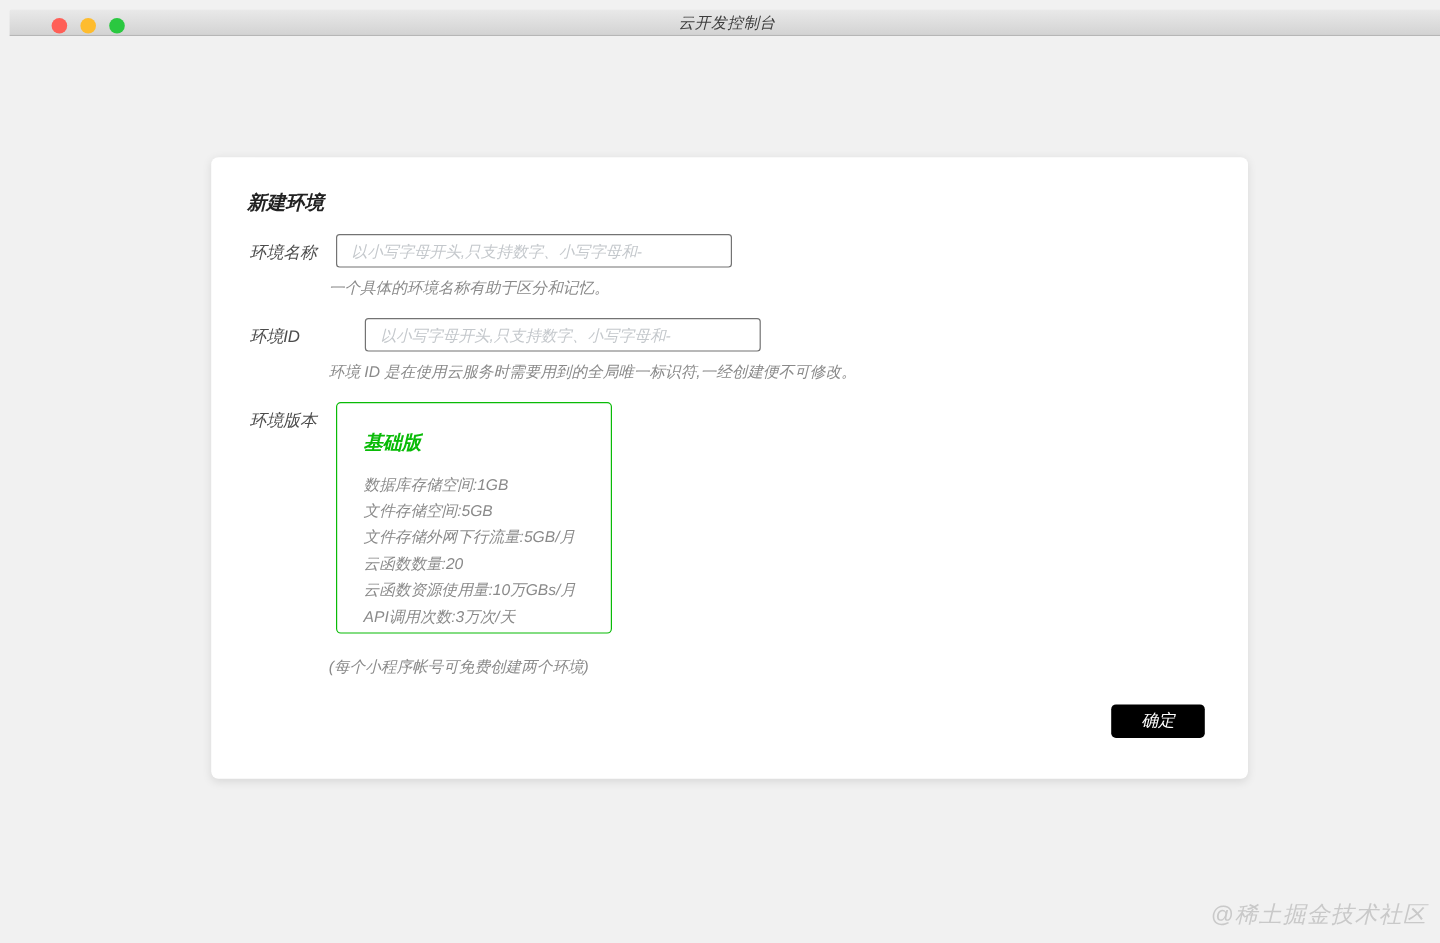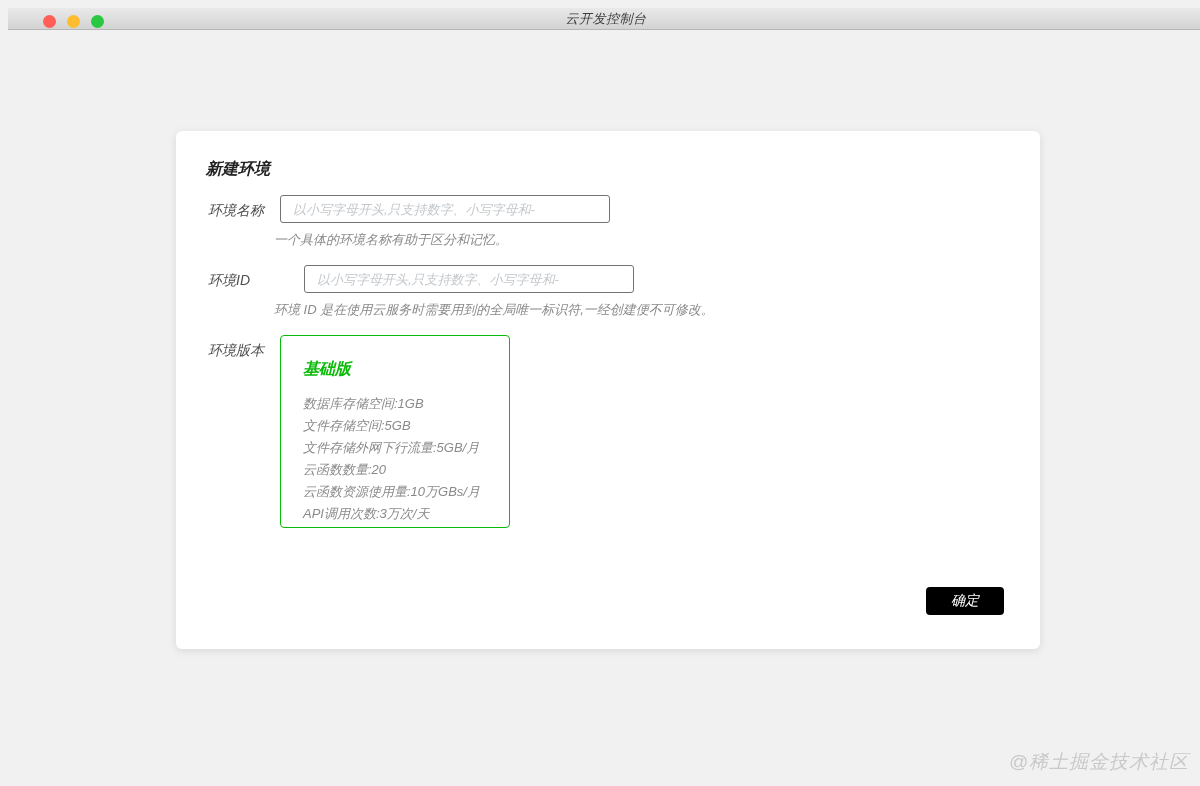--- a/index.html
+++ b/index.html
@@ -141,20 +141,21 @@
       <div class="plan-box">
         <div class="plan-name">基础版</div>
         <div class="plan-spec">数据库存储空间:1GB</div>
         <div class="plan-spec">文件存储空间:5GB</div>
         <div class="plan-spec">文件存储外网下行流量:5GB/月</div>
         <div class="plan-spec">云函数数量:20</div>
         <div class="plan-spec">云函数资源使用量:10万GBs/月</div>
         <div class="plan-spec">API调用次数:3万次/天</div>
       </div>
     </div>
+    <div class="plan-note">(每个小程序帐号可免费创建两个环境)</div>
 
     <button class="confirm-btn">确定</button>
 
   </div>
 
   <div class="watermark">@稀土掘金技术社区</div>
 
 </div>
 
 </body></html>

